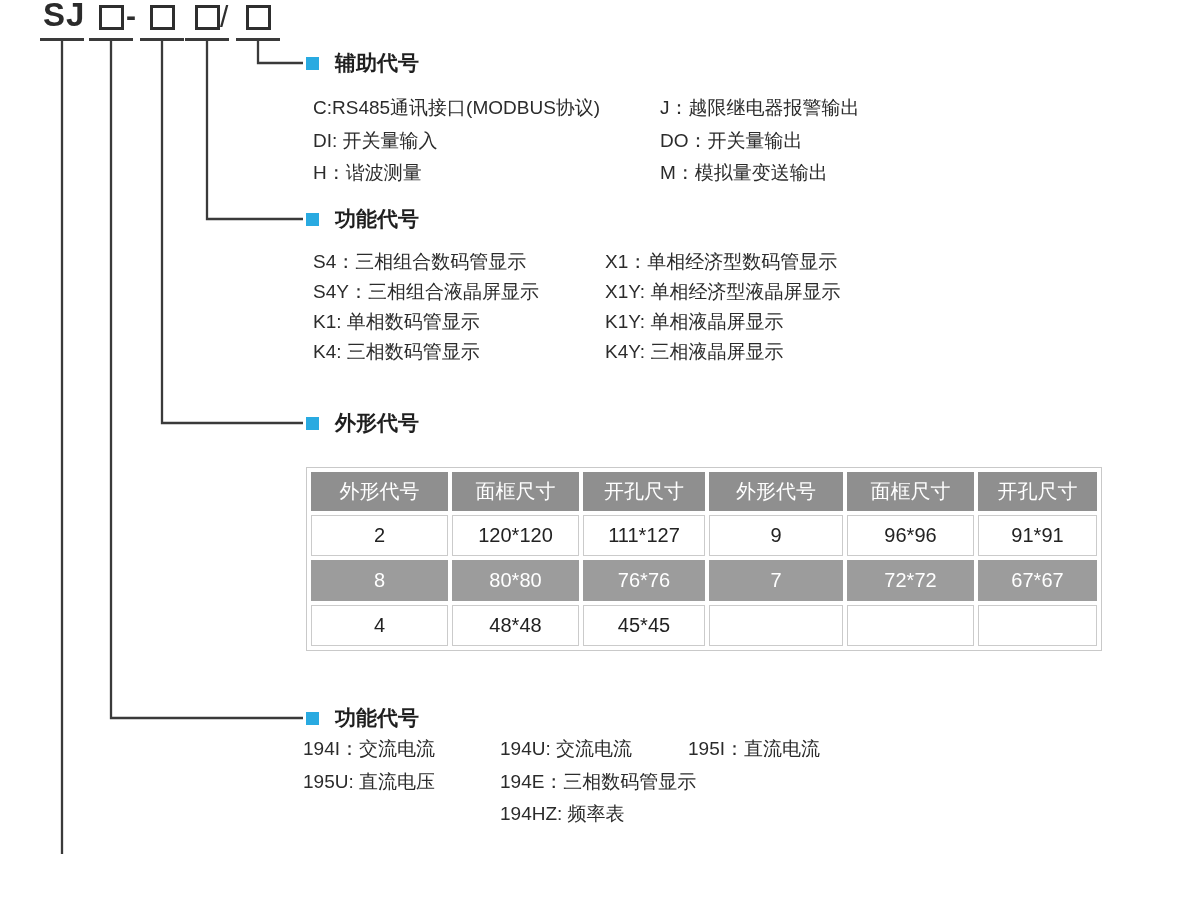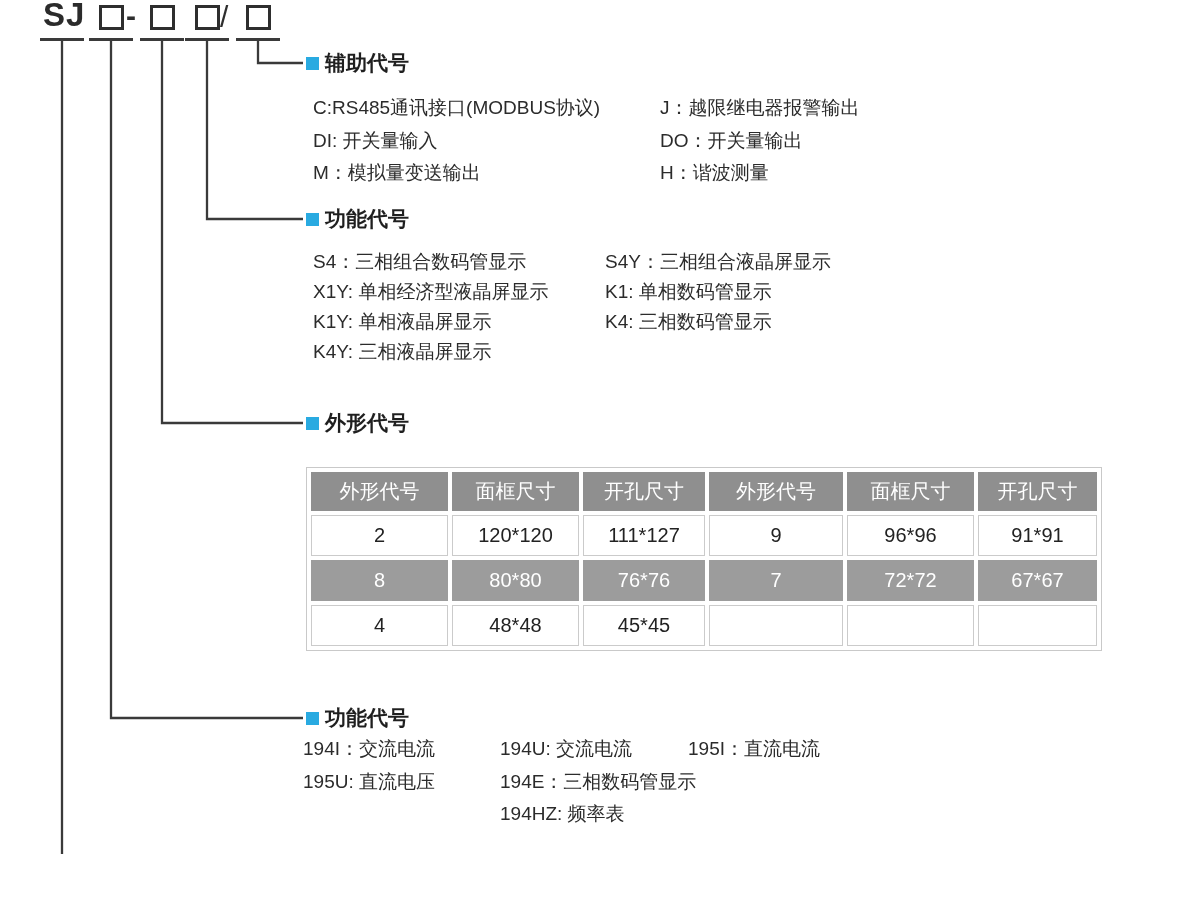--- a/index.html
+++ b/index.html
@@ -14,21 +14,21 @@
     letter-spacing:1px;color:#2b2b2b;}
   .mc-box{position:absolute;top:5px;width:19px;height:19px;border:3px solid #2e2e2e;background:#fff;}
   .mc-box.b1{left:99px;}
   .mc-box.b2{left:150px;}
   .mc-box.b3{left:195px;}
   .mc-box.b4{left:246px;}
   .mc-dash{position:absolute;left:126px;top:-1px;font-size:30px;font-weight:700;color:#2e2e2e;}
   .mc-slash{position:absolute;left:220px;top:0px;font-size:30px;font-weight:500;color:#2e2e2e;}
 
   
-  .section-label{position:absolute;display:flex;align-items:center;gap:6px;height:26px;}
+  .section-label{position:absolute;display:flex;align-items:center;gap:16px;height:26px;}
   .section-label .sq{width:13px;height:13px;background:#29aae1;flex:0 0 auto;}
   .section-label .ttl{font-size:21px;font-weight:700;color:#1f1f1f;white-space:nowrap;}
   .lbl-aux{left:306px;top:50px;}
   .lbl-func-display{left:306px;top:206px;}
   .lbl-shape{left:306px;top:410px;}
   .lbl-func-type{left:306px;top:705px;}
   .lbl-brand{left:296px;top:868px;padding-left:40px;}
   .lbl-brand .ttl{font-size:21px;}
 
   
@@ -74,30 +74,31 @@
 
   <div class="section-label lbl-aux">
     <span class="sq"></span>
     <span class="ttl">辅助代号</span>
   </div>
   <div class="items aux-items">
     <div>C:RS485通讯接口(MODBUS协议)</div>
     <div>J：越限继电器报警输出</div>
     <div>DI: 开关量输入</div>
     <div>DO：开关量输出</div>
+    <div>H：谐波测量</div>
     <div>M：模拟量变送输出</div>
-    <div>H：谐波测量</div>
   </div>
 
   <div class="section-label lbl-func-display">
     <span class="sq"></span>
     <span class="ttl">功能代号</span>
   </div>
   <div class="items func-display-items">
     <div>S4：三相组合数码管显示</div>
+    <div>X1：单相经济型数码管显示</div>
     <div>S4Y：三相组合液晶屏显示</div>
     <div>X1Y: 单相经济型液晶屏显示</div>
     <div>K1: 单相数码管显示</div>
     <div>K1Y: 单相液晶屏显示</div>
     <div>K4: 三相数码管显示</div>
     <div>K4Y: 三相液晶屏显示</div>
   </div>
 
   <div class="section-label lbl-shape">
     <span class="sq"></span>

